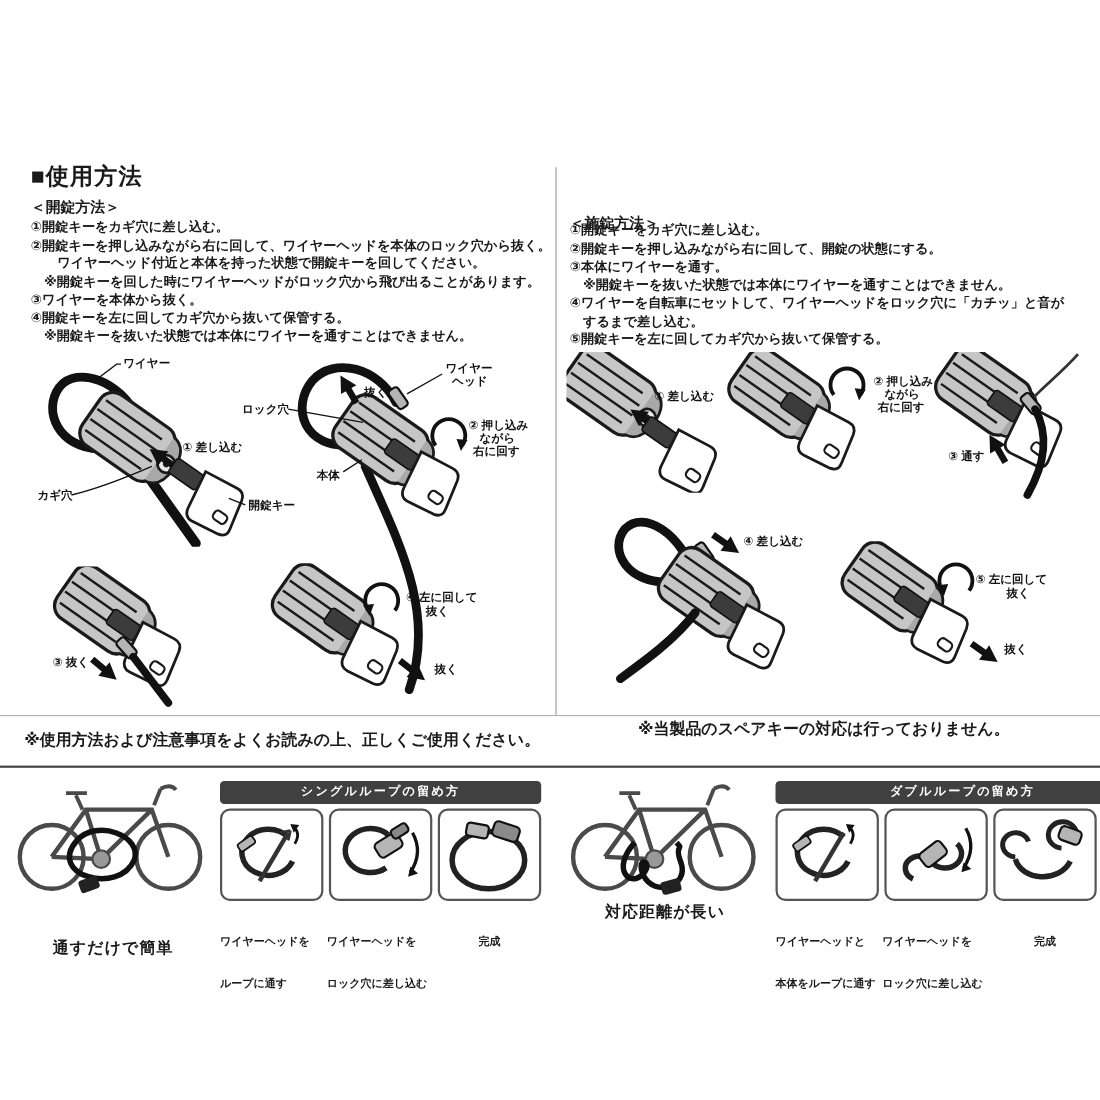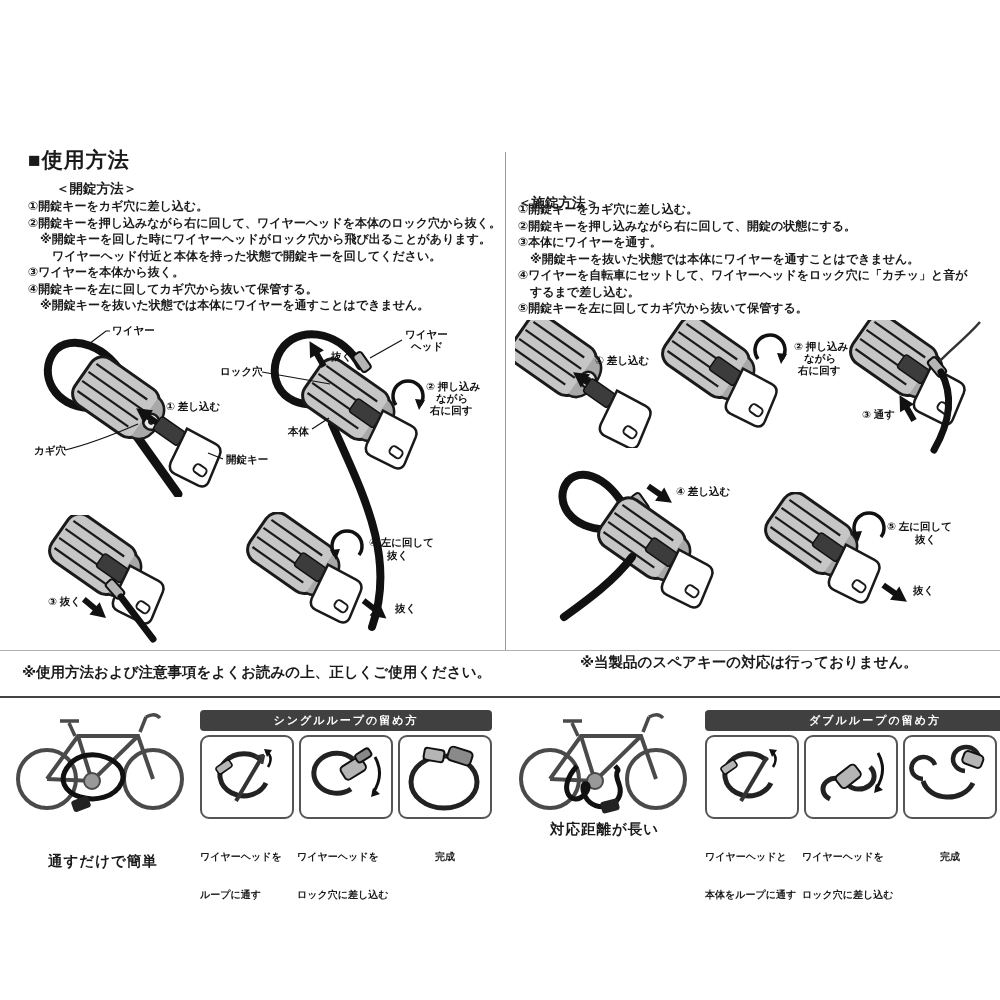--- a/index.html
+++ b/index.html
@@ -64,26 +64,26 @@
         </g>
         <path d="M63,32 L57,19 M48,17 L67,17" stroke="#4a4a4a" stroke-width="3.5" fill="none"></path>
         <path d="M128,28 L134,13 M134,13 q9,-5 14,1" stroke="#4a4a4a" stroke-width="3.5" fill="none"></path>
         <circle cx="80" cy="77" r="8" fill="#999" stroke="#4a4a4a" stroke-width="2"></circle>
       </g>
     </defs>
   </svg>
 
   <div class="abs title" style="left:28px;top:146px;">■使用方法</div>
 
-  <div class="abs colhead" style="left:28px;top:180px;margin-left:28px;">＜開錠方法＞</div>
+  <div class="abs colhead" style="left:28px;top:180px;">＜開錠方法＞</div>
   <div class="abs lines" style="left:28px;top:198px;">
     <div>①開錠キーをカギ穴に差し込む。</div>
     <div>②開錠キーを押し込みながら右に回して、ワイヤーヘッドを本体のロック穴から抜く。</div>
+    <div>　　ワイヤーヘッド付近と本体を持った状態で開錠キーを回してください。</div>
     <div>　※開錠キーを回した時にワイヤーヘッドがロック穴から飛び出ることがあります。</div>
-    <div>　　ワイヤーヘッド付近と本体を持った状態で開錠キーを回してください。</div>
     <div>③ワイヤーを本体から抜く。</div>
     <div>④開錠キーを左に回してカギ穴から抜いて保管する。</div>
     <div>　※開錠キーを抜いた状態では本体にワイヤーを通すことはできません。</div>
   </div>
 
   <div class="abs colhead" style="left:518px;top:194px;">＜施錠方法＞</div>
   <div class="abs lines" style="left:518px;top:201px;">
     <div>①開錠キーをカギ穴に差し込む。</div>
     <div>②開錠キーを押し込みながら右に回して、開錠の状態にする。</div>
     <div>③本体にワイヤーを通す。</div>

